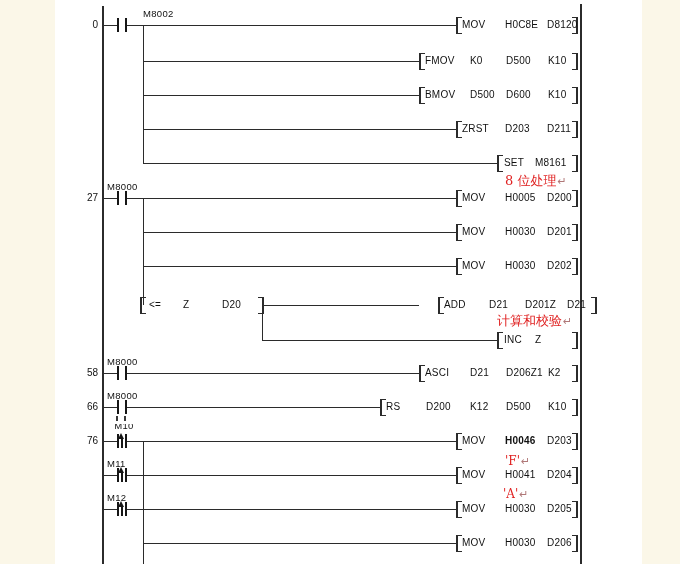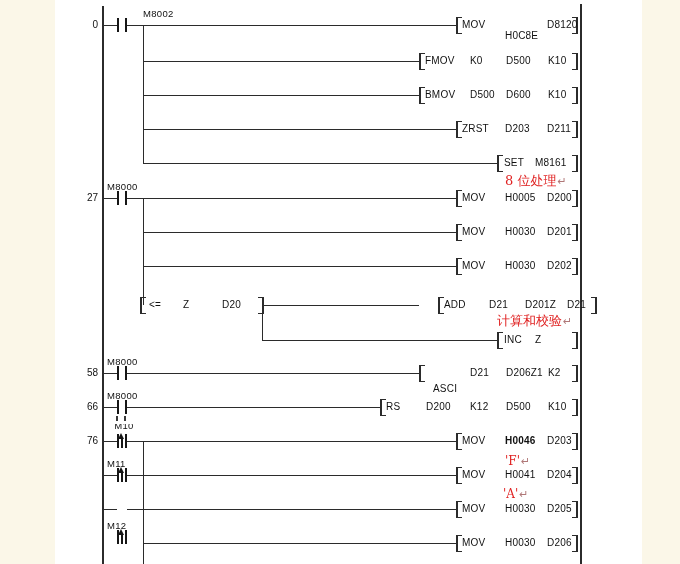--- a/index.html
+++ b/index.html
@@ -41,21 +41,21 @@
       <div class="bar" style="left: 11px; top: 10px; width: 2px; height: 14px;"></div>
       <div class="bar" style="left: 19px; top: 10px; width: 2px; height: 14px;"></div>
     </div>
     <div class="hl" style="left: 102px; top: 25px; width: 15px; height: 1px;"></div>
     <div class="hl" style="left: 127px; top: 25px; width: 329px; height: 1px;"></div>
     <div class="vl" style="left: 143px; top: 25px; width: 1px; height: 138px;"></div>
     <div class="instr" style="left: 456px; top: 16px; width: 122px; height: 18px;">
       <div class="br br-l" style="left: 0px; top: 1px;"></div>
       <div class="br br-r" style="left: 116px; top: 1px;"></div>
       <span class="tok" style="position: absolute; left: 6px; top: 3px;">MOV</span>
-      <span class="tok" style="position: absolute; left: 49px; top: 14px;">H0C8E</span>
+      <span class="tok" style="position: absolute; left: 49px; top: 3px;">H0C8E</span>
       <span class="tok" style="position: absolute; left: 91px; top: 3px;">D8120</span>
     </div>
     <div class="hl" style="left: 143px; top: 61px; width: 276px; height: 1px;"></div>
     <div class="instr" style="left: 419px; top: 52px; width: 159px; height: 18px;">
       <div class="br br-l" style="left: 0px; top: 1px;"></div>
       <div class="br br-r" style="left: 153px; top: 1px;"></div>
       <span class="tok" style="position: absolute; left: 6px; top: 3px;">FMOV</span>
       <span class="tok" style="position: absolute; left: 51px; top: 3px;">K0</span>
       <span class="tok" style="position: absolute; left: 87px; top: 3px;">D500</span>
       <span class="tok" style="position: absolute; left: 129px; top: 3px;">K10</span>
@@ -146,21 +146,21 @@
     <div class="contact" style="left: 106px; top: 356px; width: 44px; height: 27px;">
       <span class="clabel" style="position: absolute; left: 1px; top: 0px;">M8000</span>
       <div class="bar" style="left: 11px; top: 10px; width: 2px; height: 14px;"></div>
       <div class="bar" style="left: 19px; top: 10px; width: 2px; height: 14px;"></div>
     </div>
     <div class="hl" style="left: 102px; top: 373px; width: 15px; height: 1px;"></div>
     <div class="hl" style="left: 127px; top: 373px; width: 292px; height: 1px;"></div>
     <div class="instr" style="left: 419px; top: 364px; width: 159px; height: 18px;">
       <div class="br br-l" style="left: 0px; top: 1px;"></div>
       <div class="br br-r" style="left: 153px; top: 1px;"></div>
-      <span class="tok" style="position: absolute; left: 6px; top: 19px; margin-left: 8px;">ASCI</span>
+      <span class="tok" style="position: absolute; left: 6px; top: 3px;">ASCI</span>
       <span class="tok" style="position: absolute; left: 51px; top: 3px;">D21</span>
       <span class="tok" style="position: absolute; left: 87px; top: 3px;">D206Z1</span>
       <span class="tok" style="position: absolute; left: 129px; top: 3px;">K2</span>
     </div>
     <div class="rnum" style="left: 58px; top: 401px; width: 40px; height: 12px;"><span class="">66</span></div>
     <div class="contact" style="left: 106px; top: 390px; width: 44px; height: 27px;">
       <span class="clabel" style="position: absolute; left: 1px; top: 0px;">M8000</span>
       <div class="bar" style="left: 11px; top: 10px; width: 2px; height: 14px;"></div>
       <div class="bar" style="left: 19px; top: 10px; width: 2px; height: 14px;"></div>
     </div>
@@ -208,21 +208,21 @@
     <div class="hl" style="left: 102px; top: 475px; width: 15px; height: 1px;"></div>
     <div class="hl" style="left: 127px; top: 475px; width: 329px; height: 1px;"></div>
     <div class="instr" style="left: 456px; top: 466px; width: 122px; height: 18px;">
       <div class="br br-l" style="left: 0px; top: 1px;"></div>
       <div class="br br-r" style="left: 116px; top: 1px;"></div>
       <span class="tok" style="position: absolute; left: 6px; top: 3px;">MOV</span>
       <span class="tok" style="position: absolute; left: 49px; top: 3px;">H0041</span>
       <span class="tok" style="position: absolute; left: 91px; top: 3px;">D204</span>
     </div>
     <div class="comment c12" style="left: 503px; top: 488px;"><span class="">'A'</span><span class="rmark">↵</span></div>
-    <div class="contact" style="left: 106px; top: 492px; width: 44px; height: 27px; margin-top: 28px;">
+    <div class="contact" style="left: 106px; top: 492px; width: 44px; height: 27px;">
       <span class="clabel" style="position: absolute; left: 1px; top: 0px;">M12</span>
       <div class="bar" style="left: 11px; top: 10px; width: 2px; height: 14px;"></div>
       <div class="bar" style="left: 19px; top: 10px; width: 2px; height: 14px;"></div>
       <div class="tri" style="left: 12px; top: 9px;"></div>
       <div class="bar" style="left: 15px; top: 15px; width: 1.5px; height: 9px;"></div>
     </div>
     <div class="hl" style="left: 102px; top: 509px; width: 15px; height: 1px;"></div>
     <div class="hl" style="left: 127px; top: 509px; width: 329px; height: 1px;"></div>
     <div class="instr" style="left: 456px; top: 500px; width: 122px; height: 18px;">
       <div class="br br-l" style="left: 0px; top: 1px;"></div>

